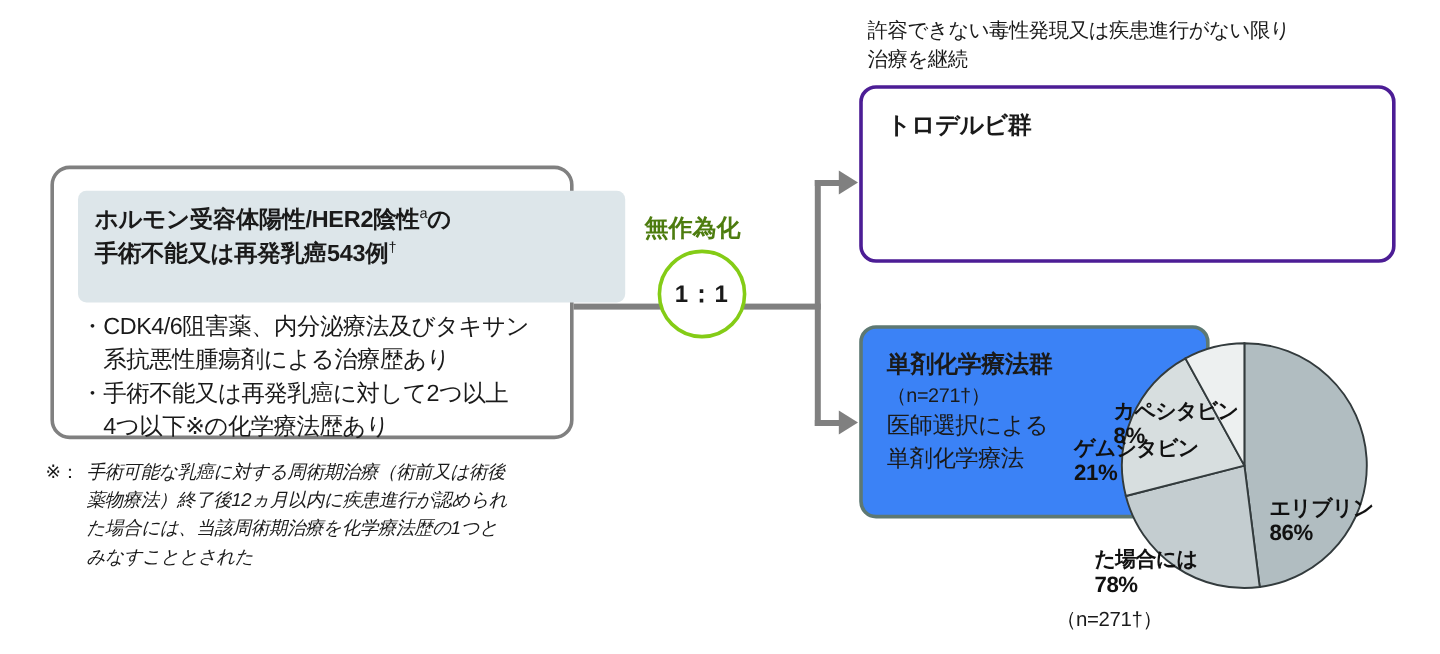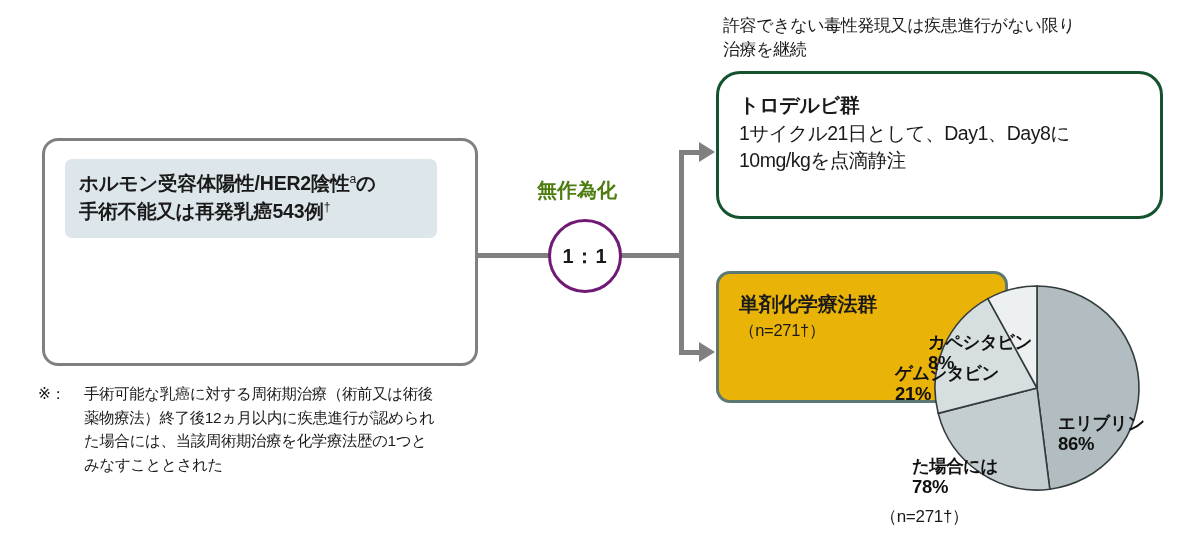--- a/index.html
+++ b/index.html
@@ -22,24 +22,24 @@
     left: 42px; top: 138px;
     width: 436px; height: 228px;
     border: 3px solid #808080;
     border-radius: 16px;
     box-sizing: border-box;
     background: #ffffff;
   }
   #eligibility-header {
     position: absolute;
     left: 20px; top: 18px;
-    width: 372px;
+    width: 456px;
     background: #dde6ea;
     border-radius: 7px;
-    padding: 11px 14px 13px 14px;
+    padding: 11px 14px 26px 14px;
     box-sizing: border-box;
     font-size: 19.5px;
     font-weight: bold;
     line-height: 1.42;
     letter-spacing: -0.2px;
   }
   #eligibility-criteria {
     position: absolute;
     left: 22px; top: 118px;
     width: 410px;
@@ -53,34 +53,34 @@
   
   #footnote {
     left: 38px; top: 382px;
     width: 470px;
     font-size: 15.4px;
     line-height: 1.54;
     letter-spacing: -0.3px;
     color: #1a1a1a;
   }
   #footnote .fn-marker { float: left; width: 34px; }
-  #footnote .fn-body { display: block; margin-left: 46px; white-space: pre-line; }
+  #footnote .fn-body { display: block; margin-left: 34px; white-space: pre-line; font-style: italic; }
 
   
   #rand-label {
     left: 537px; top: 177px;
     font-size: 20px;
     font-weight: bold;
     letter-spacing: 0px;
     color: #4d7c0f;
   }
   #rand-circle {
-    left: 548px; top: 219px;
+    left: 548px; top: 208px;
     width: 74px; height: 74px;
-    border: 3px solid #701a75;
+    border: 3px solid #84cc16;
     border-radius: 50%;
     background: #ffffff;
     box-sizing: border-box;
     display: flex;
     align-items: center;
     justify-content: center;
     font-size: 20px;
     font-weight: bold;
     letter-spacing: 1px;
     z-index: 3;
@@ -111,22 +111,22 @@
     font-size: 17px;
     line-height: 1.42;
     letter-spacing: -0.4px;
     white-space: pre-line;
   }
 
   
   #trodelvy-box {
     left: 716px; top: 71px;
     width: 447px; height: 148px;
-    border: 3px solid #14532d;
-    border-radius: 24px;
+    border: 3px solid #4c1d95;
+    border-radius: 14px;
     box-sizing: border-box;
     background: #ffffff;
     padding: 19px 20px 0 20px;
   }
   .arm-title {
     font-size: 20px;
     font-weight: bold;
     letter-spacing: -0.3px;
     line-height: 1.25;
     margin-bottom: 2px;
@@ -140,25 +140,25 @@
     font-size: 19.5px;
     letter-spacing: -0.5px;
     line-height: 1.38;
     white-space: pre-line;
     margin-top: 1px;
   }
 
   
   #chemo-box {
     left: 716px; top: 271px;
-    width: 292px; height: 132px;
+    width: 292px; height: 161px;
     border: 3px solid #5d7873;
     border-radius: 14px;
     box-sizing: border-box;
-    background: #eab308;
+    background: #3b82f6;
     padding: 18px 0 0 20px;
   }
 
   
   #pie-wrap {
     left: 933px; top: 284px;
     width: 208px; height: 208px;
     z-index: 5;
   }
   #pie-wrap svg { display: block; }
@@ -185,20 +185,26 @@
   }
 </style>
 </head>
 <body>
 
 <div class="abs" id="eligibility-box">
   <div id="eligibility-header">
     <span>ホルモン受容体陽性/HER2陰性</span><sup class="fn">a</sup><span>の</span><br>
     <span>手術不能又は再発乳癌543例</span><sup class="fn">†</sup>
   </div>
+  <div id="eligibility-criteria">
+    <span class="criterion">・CDK4/6阻害薬、内分泌療法及びタキサン
+　系抗悪性腫瘍剤による治療歴あり</span>
+    <span class="criterion">・手術不能又は再発乳癌に対して2つ以上
+　4つ以下※の化学療法歴あり</span>
+  </div>
 </div>
 
 <div class="abs" id="footnote">
   <span class="fn-marker">※：</span>
   <span class="fn-body">手術可能な乳癌に対する周術期治療（術前又は術後
 薬物療法）終了後12ヵ月以内に疾患進行が認められ
 た場合には、当該周術期治療を化学療法歴の1つと
 みなすこととされた</span>
 </div>
 
@@ -213,27 +219,27 @@
 <div class="abs" id="rand-label">無作為化</div>
 <div class="abs" id="rand-circle">
   <span>1：1</span>
 </div>
 
 <div class="abs" id="continuation-note">許容できない毒性発現又は疾患進行がない限り
 治療を継続</div>
 
 <div class="abs" id="trodelvy-box">
   <div class="arm-title">トロデルビ群</div>
-  <div class="arm-desc">1サイクル21日として、Day1、Day8に
-10mg/kgを点滴静注</div>
 </div>
 
 <div class="abs" id="chemo-box">
   <div class="arm-title">単剤化学療法群</div>
   <div class="arm-n">（n=271†）</div>
+  <div class="arm-desc">医師選択による
+単剤化学療法</div>
 </div>
 
 <div class="abs" id="pie-wrap">
   <svg width="208" height="208" viewBox="0 0 208 208" id="pie-svg">
       <path d="M 104 104 L 104 2 A 102 102 0 0 1 116.78398982355908 205.19569953407674 Z" fill="#b1bdc1" stroke="#333b3d" stroke-width="1.6"></path>
       <path d="M 104 104 L 116.78398982355908 205.19569953407674 A 102 102 0 0 1 5.204517564879652 129.3663684908153 Z" fill="#c4cdd0" stroke="#333b3d" stroke-width="1.6"></path>
       <path d="M 104 104 L 5.204517564879652 129.3663684908153 A 102 102 0 0 1 54.86112524162496 14.616718635525956 Z" fill="#d7dedf" stroke="#333b3d" stroke-width="1.6"></path>
       <path d="M 104 104 L 54.86112524162496 14.616718635525956 A 102 102 0 0 1 103.99999999999989 2 Z" fill="#edf0f0" stroke="#333b3d" stroke-width="1.6"></path>
     </svg>
 </div>

